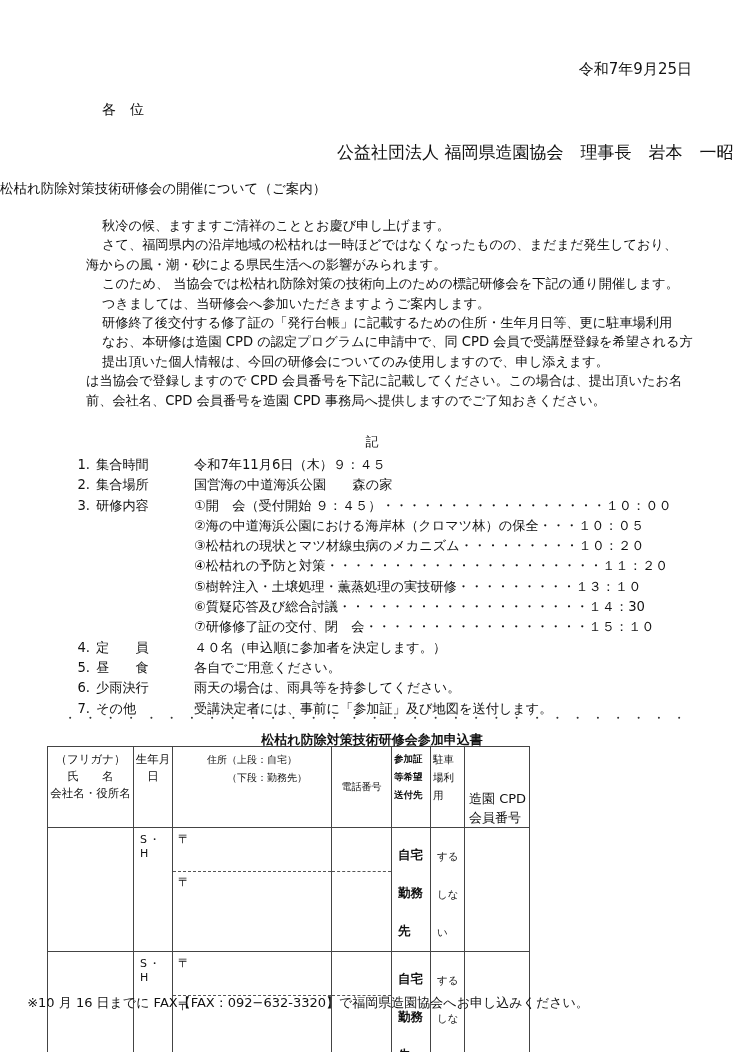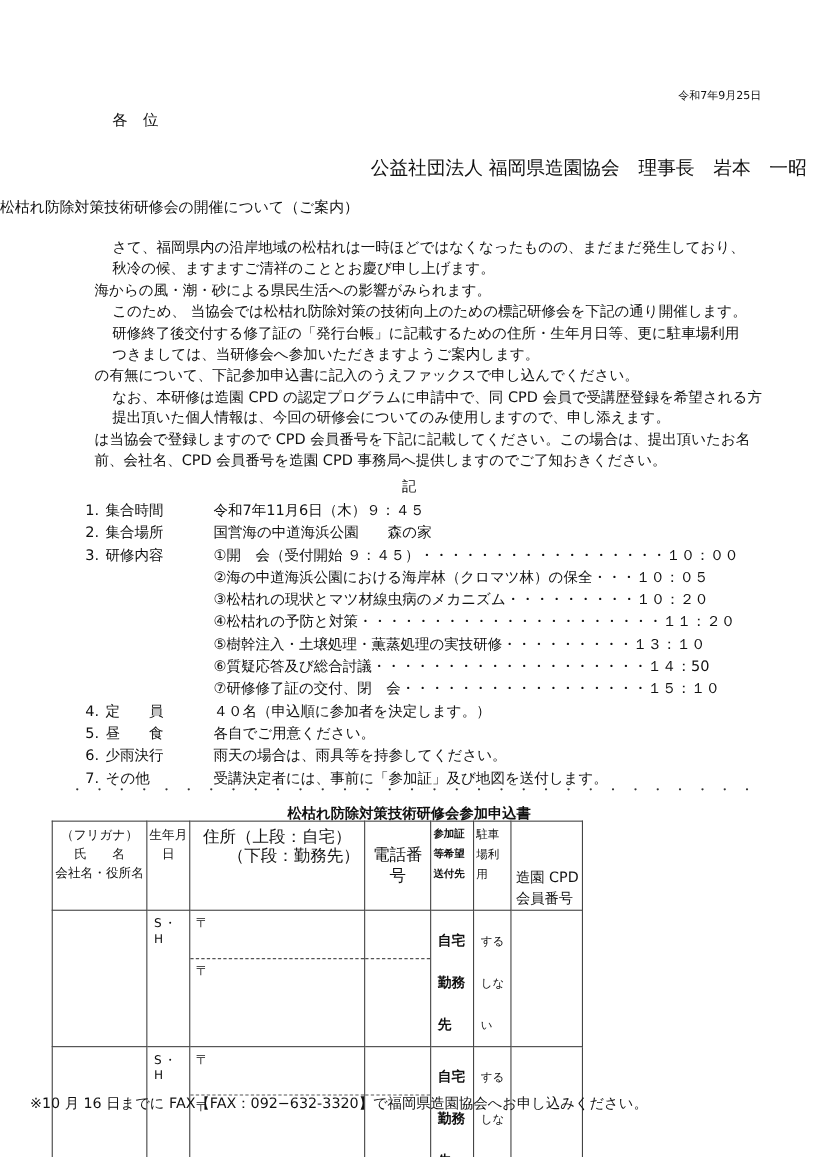--- a/index.html
+++ b/index.html
@@ -1,19 +1,19 @@
 <!DOCTYPE html>
 <html><head>
 <meta charset="utf-8">
 <style>
   html, body { margin: 0; padding: 0; background: #fff; }
   body { width: 744px; height: 1052px; position: relative; overflow: hidden;
          font-family: "DejaVu Sans", "Liberation Sans", sans-serif; color: #111; font-size: 13px; }
   .abs { position: absolute; white-space: nowrap; }
-  .date { top: 80px; right: 52px; font-size: 10px; }
+  .date { top: 60px; right: 52px; font-size: 15px; }
   .addressee { top: 101px; left: 102px; font-size: 14px; letter-spacing: 14px; }
   .sender { top: 141px; left: 337px; font-size: 17px; }
   .doc-title { top: 180px; left: 0; width: 744px; text-align: left; font-size: 13.5px; }
   .body { top: 216px; left: 86px; width: 620px; font-size: 13.2px; line-height: 19.4px; }
   .body p { margin: 0; white-space: nowrap; }
   .body p.ind { text-indent: 16px; }
   .ki { top: 433px; left: 0; width: 744px; text-align: center; font-size: 13px; }
   .list { top: 455px; left: 56px; font-size: 13.2px; line-height: 20.3px; }
   .list .row { display: flex; height: 20.3px; }
   .list .num { width: 34px; text-align: right; padding-right: 6px; }
@@ -43,27 +43,26 @@
 </style>
 </head>
 <body>
 
 <div class="abs date">令和7年9月25日</div>
 <div class="abs addressee">各位</div>
 <div class="abs sender">公益社団法人 福岡県造園協会　理事長　岩本　一昭</div>
 <div class="abs doc-title">松枯れ防除対策技術研修会の開催について（ご案内）</div>
 
 <div class="abs body" id="body-text">
+    <p class="ind">秋冷の候、ますますご清祥のこととお慶び申し上げます。</p>
     <p class="ind">さて、福岡県内の沿岸地域の松枯れは一時ほどではなくなったものの、まだまだ発生しており、</p>
-    <p class="ind">秋冷の候、ますますご清祥のこととお慶び申し上げます。</p>
     <p>海からの風・潮・砂による県民生活への影響がみられます。</p>
     <p class="ind">このため、 当協会では松枯れ防除対策の技術向上のための標記研修会を下記の通り開催します。</p>
+    <p class="ind">つきましては、当研修会へ参加いただきますようご案内します。</p>
     <p class="ind">研修終了後交付する修了証の「発行台帳」に記載するための住所・生年月日等、更に駐車場利用</p>
-    <p class="ind">つきましては、当研修会へ参加いただきますようご案内します。</p>
-    <p>の有無について、下記参加申込書に記入のうえファックスで申し込んでください。</p>
     <p class="ind">なお、本研修は造園 CPD の認定プログラムに申請中で、同 CPD 会員で受講歴登録を希望される方</p>
     <p class="ind">提出頂いた個人情報は、今回の研修会についてのみ使用しますので、申し添えます。</p>
     <p>は当協会で登録しますので CPD 会員番号を下記に記載してください。この場合は、提出頂いたお名</p>
     <p>前、会社名、CPD 会員番号を造園 CPD 事務局へ提供しますのでご了知おきください。</p>
   </div>
 
 <div class="abs ki">記</div>
 
 <div class="abs list" id="details-list">
     <div class="row">
@@ -97,21 +96,21 @@
       <span class="val">④松枯れの予防と対策・・・・・・・・・・・・・・・・・・・・・１１：２０</span>
     </div>
     <div class="row">
       <span class="num"></span>
       <span class="lbl"></span>
       <span class="val">⑤樹幹注入・土壌処理・薫蒸処理の実技研修・・・・・・・・・１３：１０</span>
     </div>
     <div class="row">
       <span class="num"></span>
       <span class="lbl"></span>
-      <span class="val">⑥質疑応答及び総合討議・・・・・・・・・・・・・・・・・・・１４：50</span>
+      <span class="val">⑥質疑応答及び総合討議・・・・・・・・・・・・・・・・・・・１４：30</span>
     </div>
     <div class="row">
       <span class="num"></span>
       <span class="lbl"></span>
       <span class="val">⑦研修修了証の交付、閉　会・・・・・・・・・・・・・・・・・１５：１０</span>
     </div>
     <div class="row">
       <span class="num">4.</span>
       <span class="lbl">定　　員</span>
       <span class="val">４０名（申込順に参加者を決定します。）</span>
@@ -147,26 +146,26 @@
         <span>会社名・役所名</span>
       </div>
     </td>
     <td class="c2 center">
       <div>
         <span>生年月</span><br>
         <span>日</span>
       </div>
     </td>
     <td class="c3 center">
-      <div style="font-size:15px;line-height:18px;padding-top:4px;">
+      <div style="font-size:10px;line-height:18px;padding-top:4px;">
         <span>住所（上段：自宅）</span><br>
         <span style="padding-left:30px">（下段：勤務先）</span>
       </div>
     </td>
-    <td class="c4 center" style="vertical-align:middle;font-size:15px;">
+    <td class="c4 center" style="vertical-align:middle;font-size:10px;">
       <span>電話番号</span>
     </td>
     <td class="c5">
       <div class="small-hdr" style="white-space:normal;word-break:break-all;">参加証等希望送付先</div>
     </td>
     <td class="c6">
       <div class="small-hdr" style="white-space:normal;word-break:break-all;font-size:10.5px;">駐車場利用</div>
     </td>
     <td class="c7">
       <div class="cpd-hdr" style="white-space:normal;word-break:break-all;margin-top:38px;">造園 CPD 会員番号</div>

